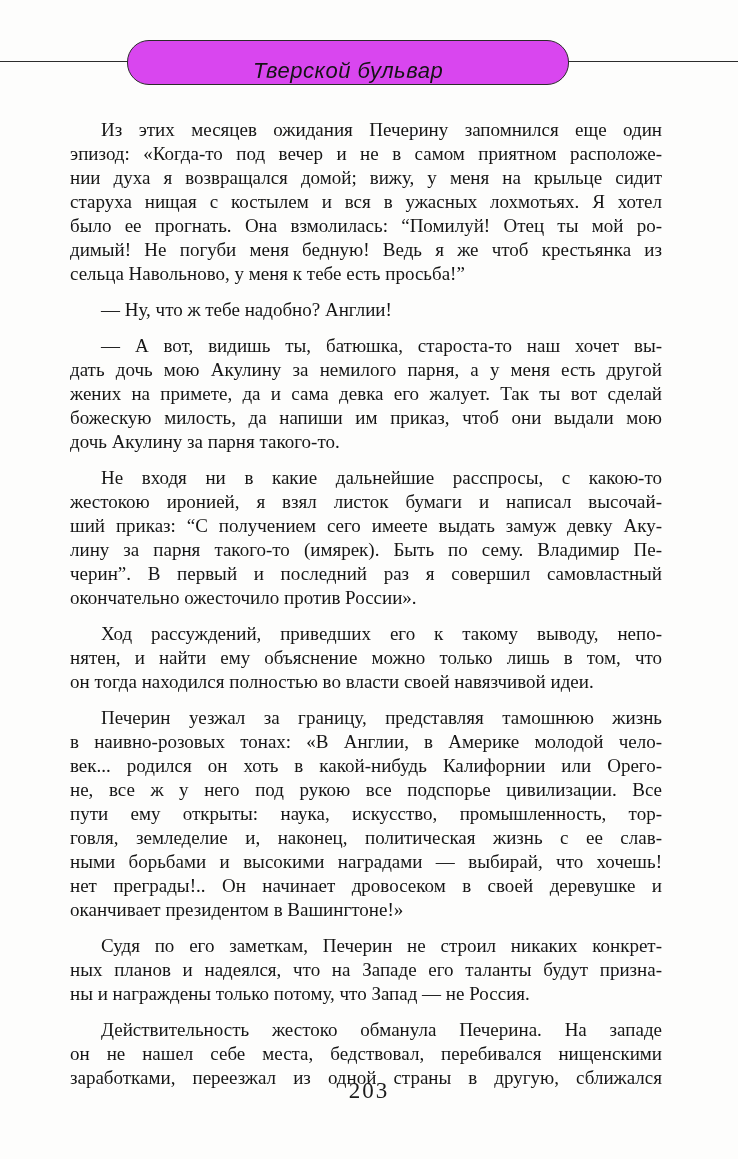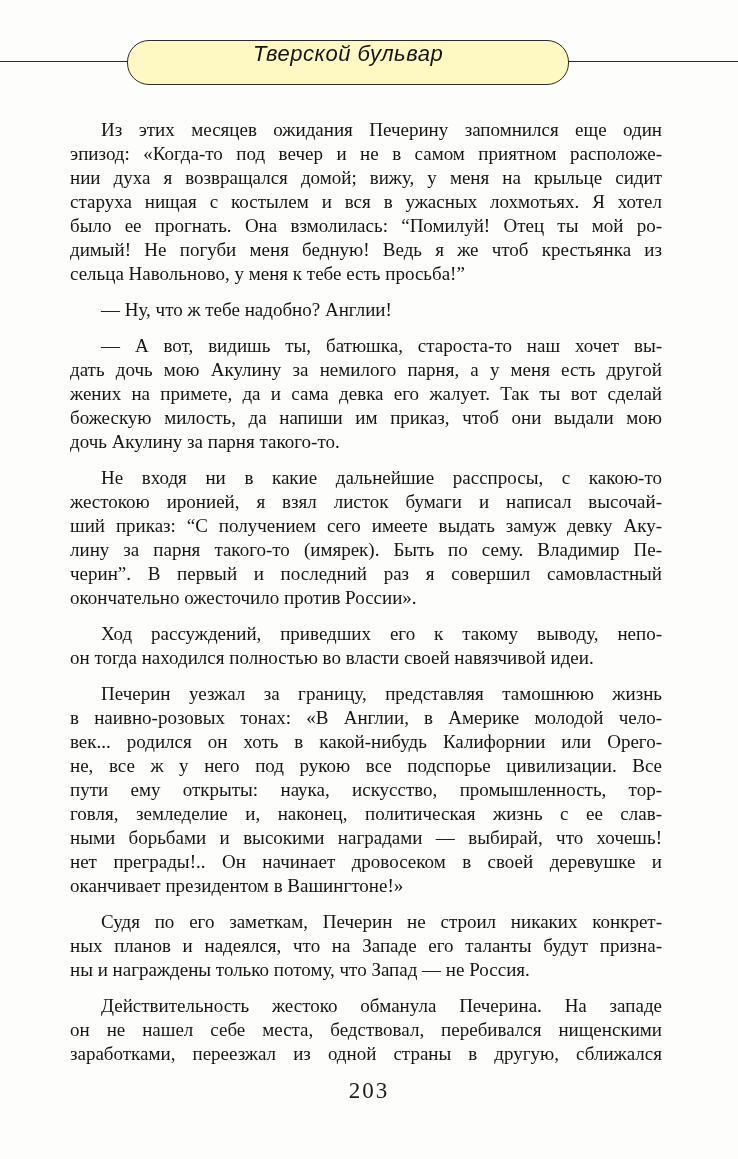--- a/index.html
+++ b/index.html
@@ -14,24 +14,24 @@
   }
   
   .page-header { position: absolute; top: 0; left: 0; width: 738px; height: 100px; }
   .header-rule {
     position: absolute; top: 61px; left: 0; width: 738px; height: 0;
     border-top: 1.5px solid #2c2c2c;
   }
   .cartouche {
     position: absolute; top: 40px; left: 127px;
     width: 440px; height: 43px;
-    background: #fef9c3;
+    background: #d946ef;
     border: 1.6px solid #2c2c2c;
     border-radius: 22px;
-    display: flex; align-items: flex-start; justify-content: center;
+    display: flex; align-items: flex-end; justify-content: center;
   }
   .chapter-title {
     font-family: "Liberation Sans", "DejaVu Sans", sans-serif;
     font-style: italic;
     font-size: 22px;
     letter-spacing: 0.5px;
     color: #141414;
   }
   
   .text-block {
@@ -98,20 +98,21 @@
       <div class="para">
         <div class="line indent">Не входя ни в какие дальнейшие расспросы, с какою-то</div>
         <div class="line">жестокою иронией, я взял листок бумаги и написал высочай-</div>
         <div class="line">ший приказ: “С получением сего имеете выдать замуж девку Аку-</div>
         <div class="line">лину за парня такого-то (имярек). Быть по сему. Владимир Пе-</div>
         <div class="line">черин”. В первый и последний раз я совершил самовластный</div>
         <div class="line last">окончательно ожесточило против России».</div>
       </div>
       <div class="para">
         <div class="line indent">Ход рассуждений, приведших его к такому выводу, непо-</div>
+        <div class="line">нятен, и найти ему объяснение можно только лишь в том, что</div>
         <div class="line last">он тогда находился полностью во власти своей навязчивой идеи.</div>
       </div>
       <div class="para">
         <div class="line indent">Печерин уезжал за границу, представляя тамошнюю жизнь</div>
         <div class="line">в наивно-розовых тонах: «В Англии, в Америке молодой чело-</div>
         <div class="line">век... родился он хоть в какой-нибудь Калифорнии или Орего-</div>
         <div class="line">не, все ж у него под рукою все подспорье цивилизации. Все</div>
         <div class="line">пути ему открыты: наука, искусство, промышленность, тор-</div>
         <div class="line">говля, земледелие и, наконец, политическая жизнь с ее слав-</div>
         <div class="line">ными борьбами и высокими наградами — выбирай, что хочешь!</div>

